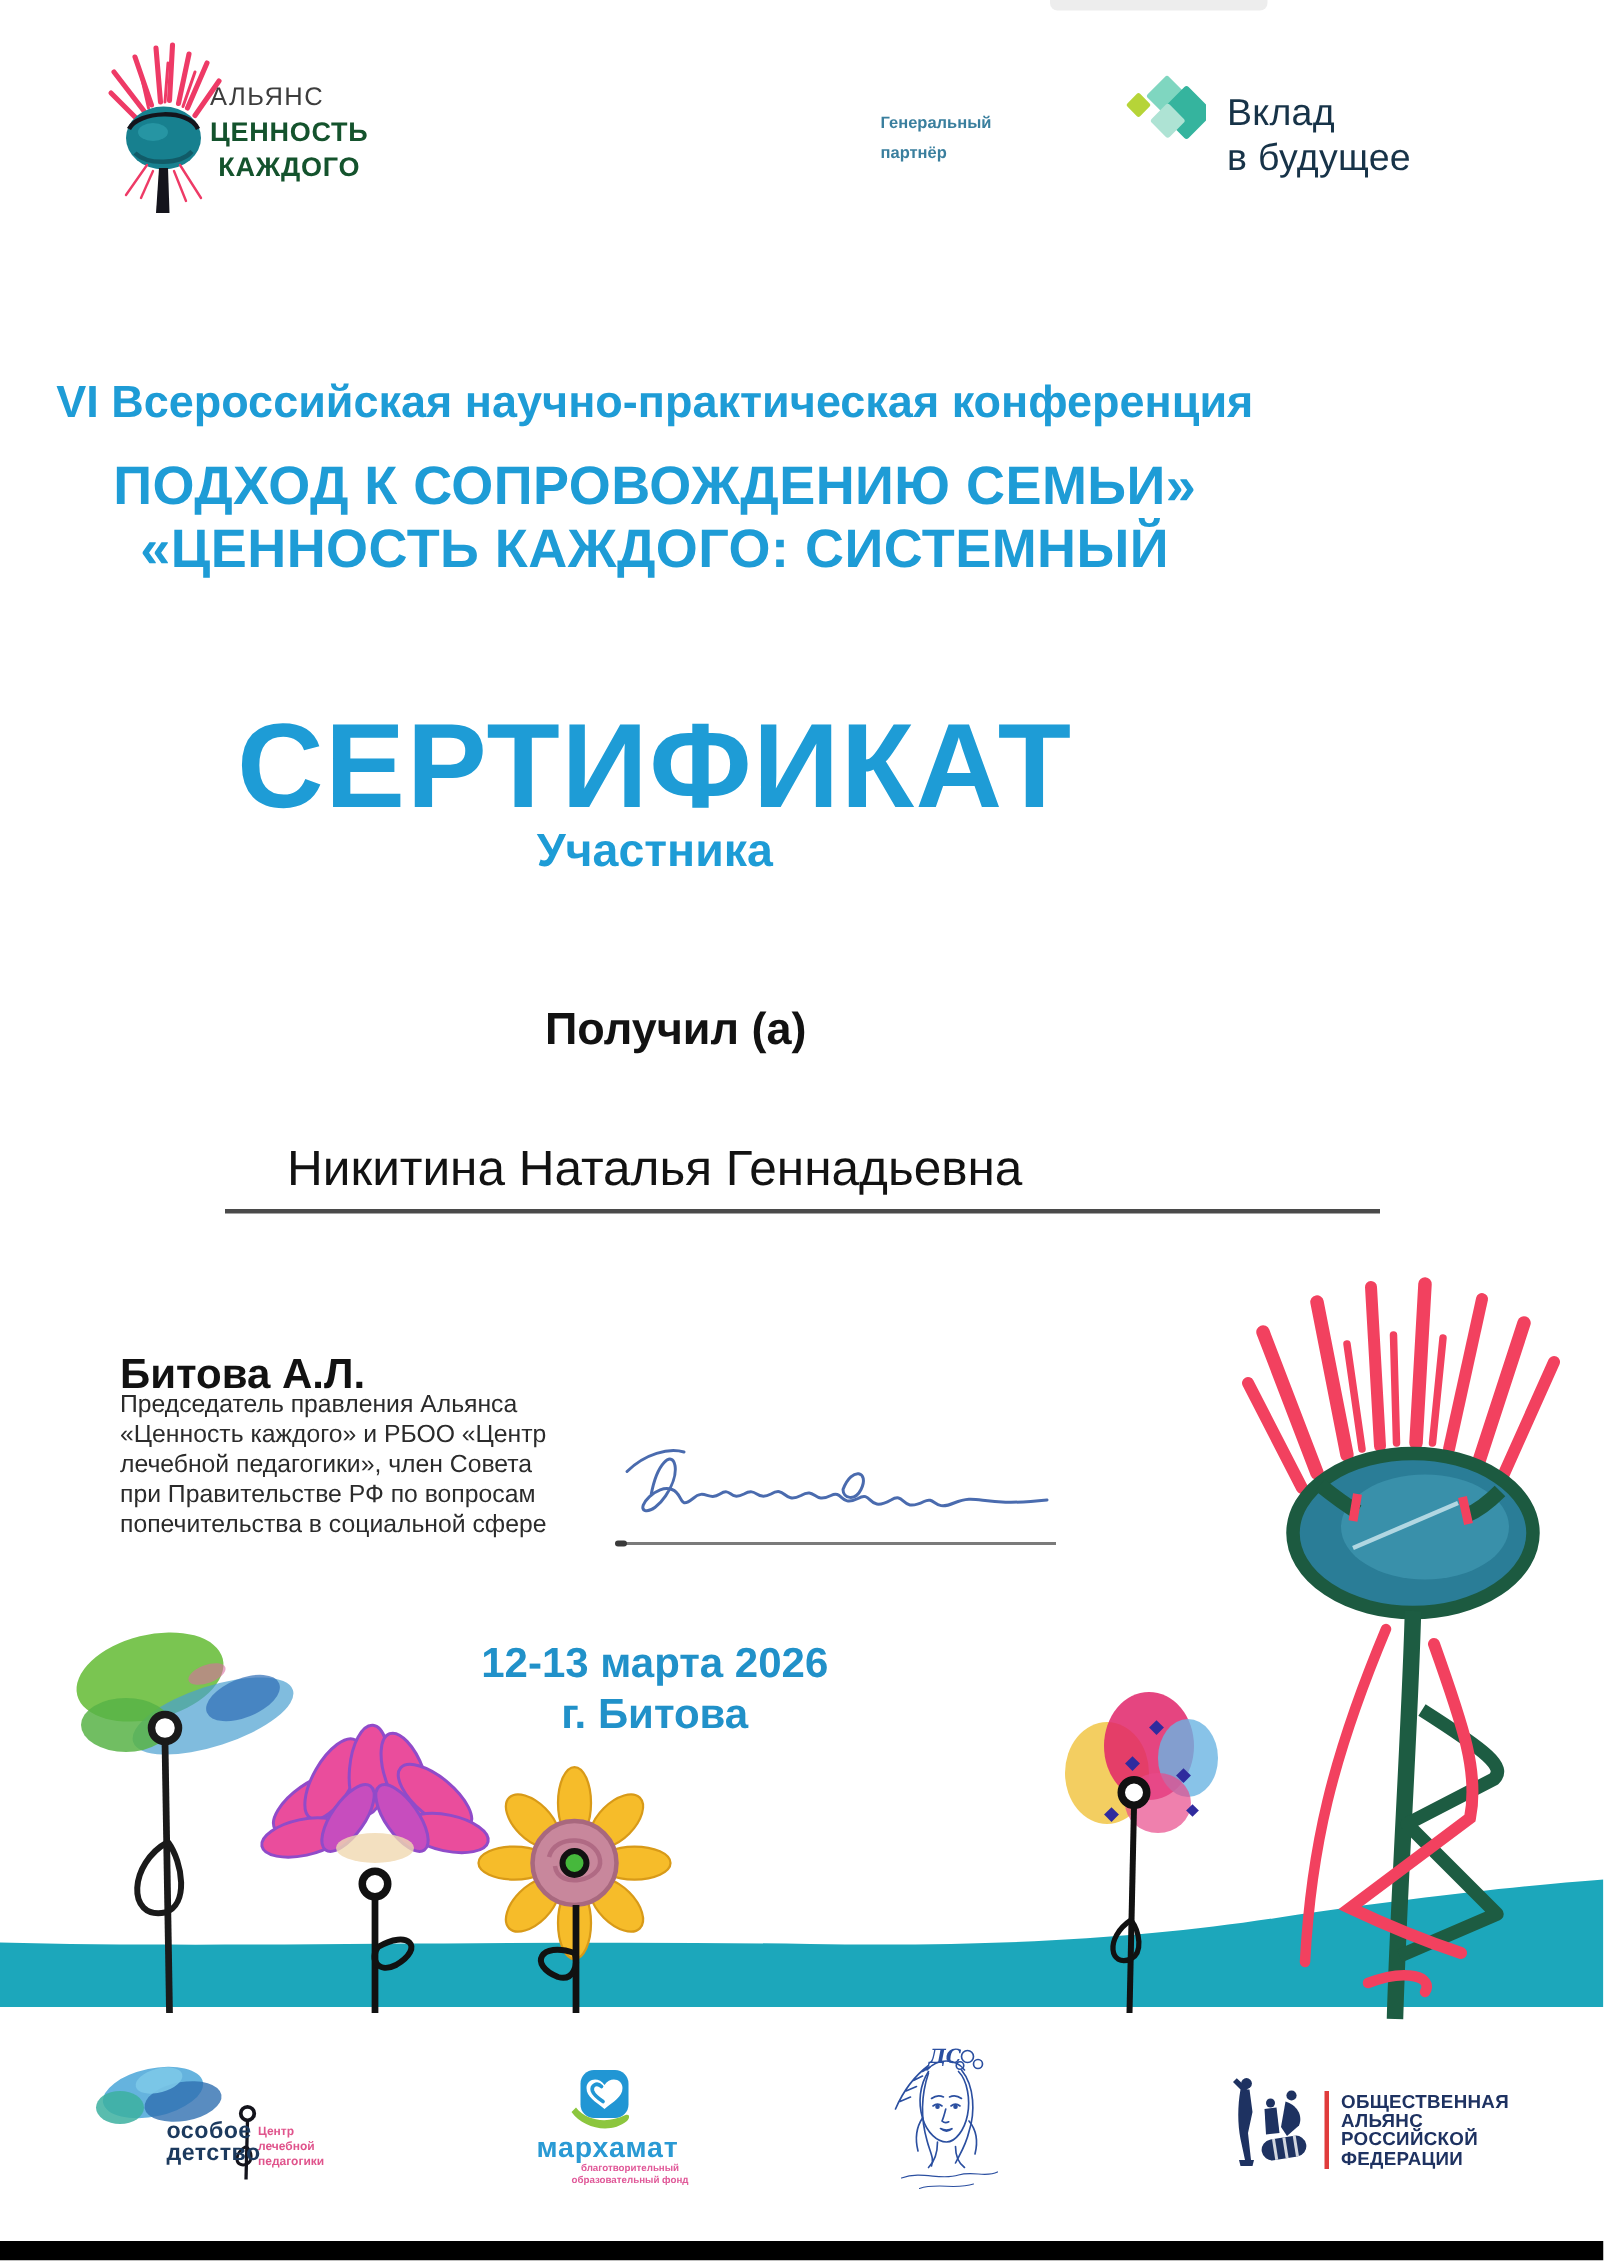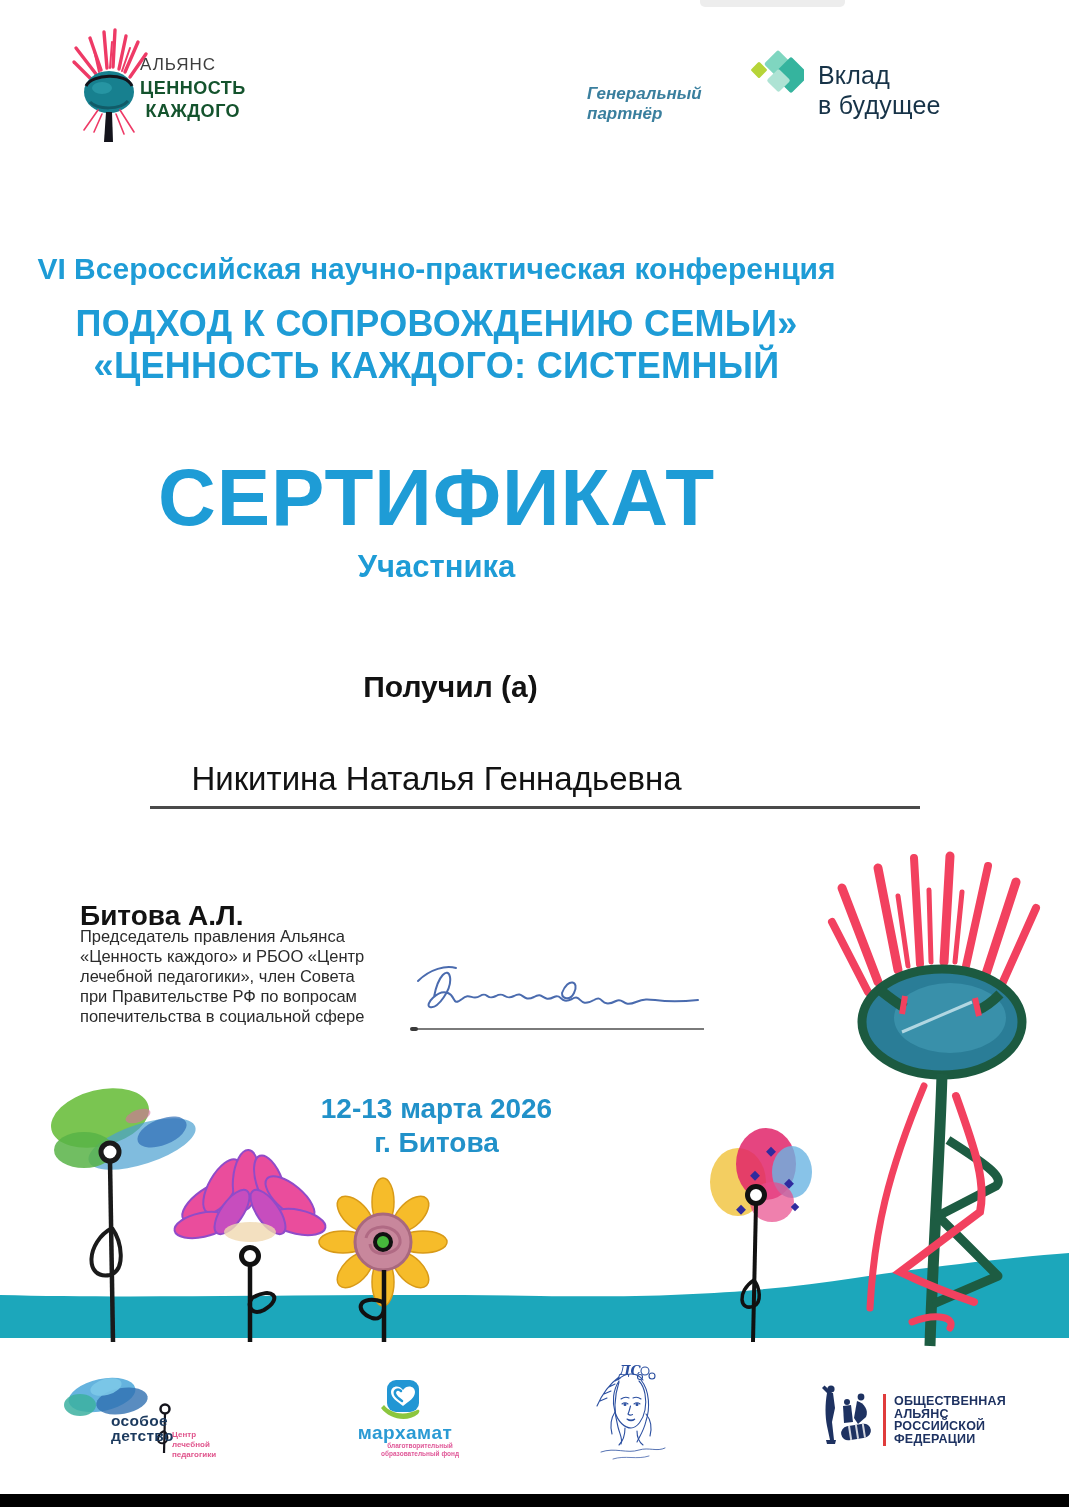--- a/index.html
+++ b/index.html
@@ -13,28 +13,28 @@
   
   #top-artifact{left:700px;top:0;width:145px;height:7px;background:#ededed;border-radius:0 0 5px 5px;}
 
   
   #alliance-logo{left:68px;top:28px;width:84px;height:122px;}
   #alliance-text{left:140px;top:56px;line-height:1;}
   #alliance-text .l1{font-size:17px;font-weight:400;color:#3d3d3d;letter-spacing:1px;margin-bottom:6px;}
   #alliance-text .l2,#alliance-text .l3{font-size:18px;font-weight:700;color:#14532d;letter-spacing:.5px;margin-bottom:5px;text-align:center;}
 
   
-  #partner-label{left:587px;top:84px;font-size:17px;font-weight:700;line-height:20px;color:var(--partner-teal);font-style:italic;}
+  #partner-label{left:587px;top:72px;font-size:11px;font-weight:700;line-height:20px;color:var(--partner-teal);}
   #vklad-logo{left:748px;top:46px;width:56px;height:60px;}
   #vklad-text{left:818px;top:60px;font-size:25px;font-weight:400;line-height:30px;color:var(--navy);letter-spacing:.2px;}
 
   
   #conference-line{top:252px;font-size:30px;font-weight:600;color:var(--accent-blue);}
   #conference-title{top:303px;font-size:36px;font-weight:700;line-height:42px;color:var(--accent-blue);letter-spacing:.3px;}
-  #certificate-title{top:452px;font-size:80px;font-weight:700;color:var(--accent-blue);letter-spacing:1px;}
+  #certificate-title{top:465px;font-size:80px;font-weight:700;color:var(--accent-blue);letter-spacing:1px;}
   #certificate-subtitle{top:549px;font-size:31px;font-weight:600;color:var(--accent-blue);}
 
   
   #recipient-label{top:670px;font-size:30px;font-weight:700;color:#121212;padding-left:14px;}
   #recipient-name{top:760px;font-size:33px;font-weight:400;color:#121212;}
   #recipient-line{left:150px;top:806px;width:770px;height:2.5px;background:#4a4a4a;}
 
   
   #signer-name{left:80px;top:900px;font-size:28px;font-weight:700;color:#121212;}
   #signer-desc{left:80px;top:926px;width:292px;font-size:16.5px;line-height:20px;color:#2b2b2b;}
@@ -48,21 +48,21 @@
   
   #flowers-svg{left:0;top:850px;width:1069px;height:500px;}
   #wave-svg{left:0;top:1250px;width:1069px;height:92px;}
   #bottom-bar{left:0;top:1494px;width:1069px;height:13px;background:#000;}
 
   
   #osoboe{left:60px;top:1365px;width:290px;height:100px;}
   #osoboe-splash{left:2px;top:8px;width:88px;height:52px;}
   #osoboe-stem{left:92px;top:36px;width:26px;height:54px;}
   #osoboe-text{left:51px;top:48px;font-size:15.5px;font-weight:700;line-height:15px;color:var(--osoboe-navy);letter-spacing:.3px;}
-  #osoboe-sub{left:112px;top:65px;font-size:8px;line-height:10px;color:var(--osoboe-pink);font-weight:700;}
+  #osoboe-sub{left:112px;top:51px;font-size:8px;line-height:10px;color:var(--osoboe-pink);font-weight:700;}
   #marhamat{left:345px;top:1380px;width:120px;height:76px;}
   #marhamat-icon{left:34px;top:0;width:44px;height:44px;}
   #marhamat-name{left:0;top:42px;width:120px;text-align:center;font-size:19px;font-weight:700;color:var(--marhamat-blue);letter-spacing:.5px;}
   #marhamat-sub{left:30px;top:62px;width:90px;text-align:center;font-size:6.5px;line-height:8px;font-weight:700;color:var(--marhamat-pink);}
   #face-logo{left:585px;top:1360px;width:95px;height:112px;}
   #oprf{left:810px;top:1378px;width:210px;height:76px;}
   #oprf-statue{left:6px;top:4px;width:64px;height:70px;}
   #oprf-line{left:73px;top:16px;width:3px;height:52px;background:var(--oprf-red);}
   #oprf-text{left:84px;top:17px;font-size:12.5px;font-weight:700;line-height:12.5px;color:var(--oprf-navy);letter-spacing:.2px;}
 </style>

